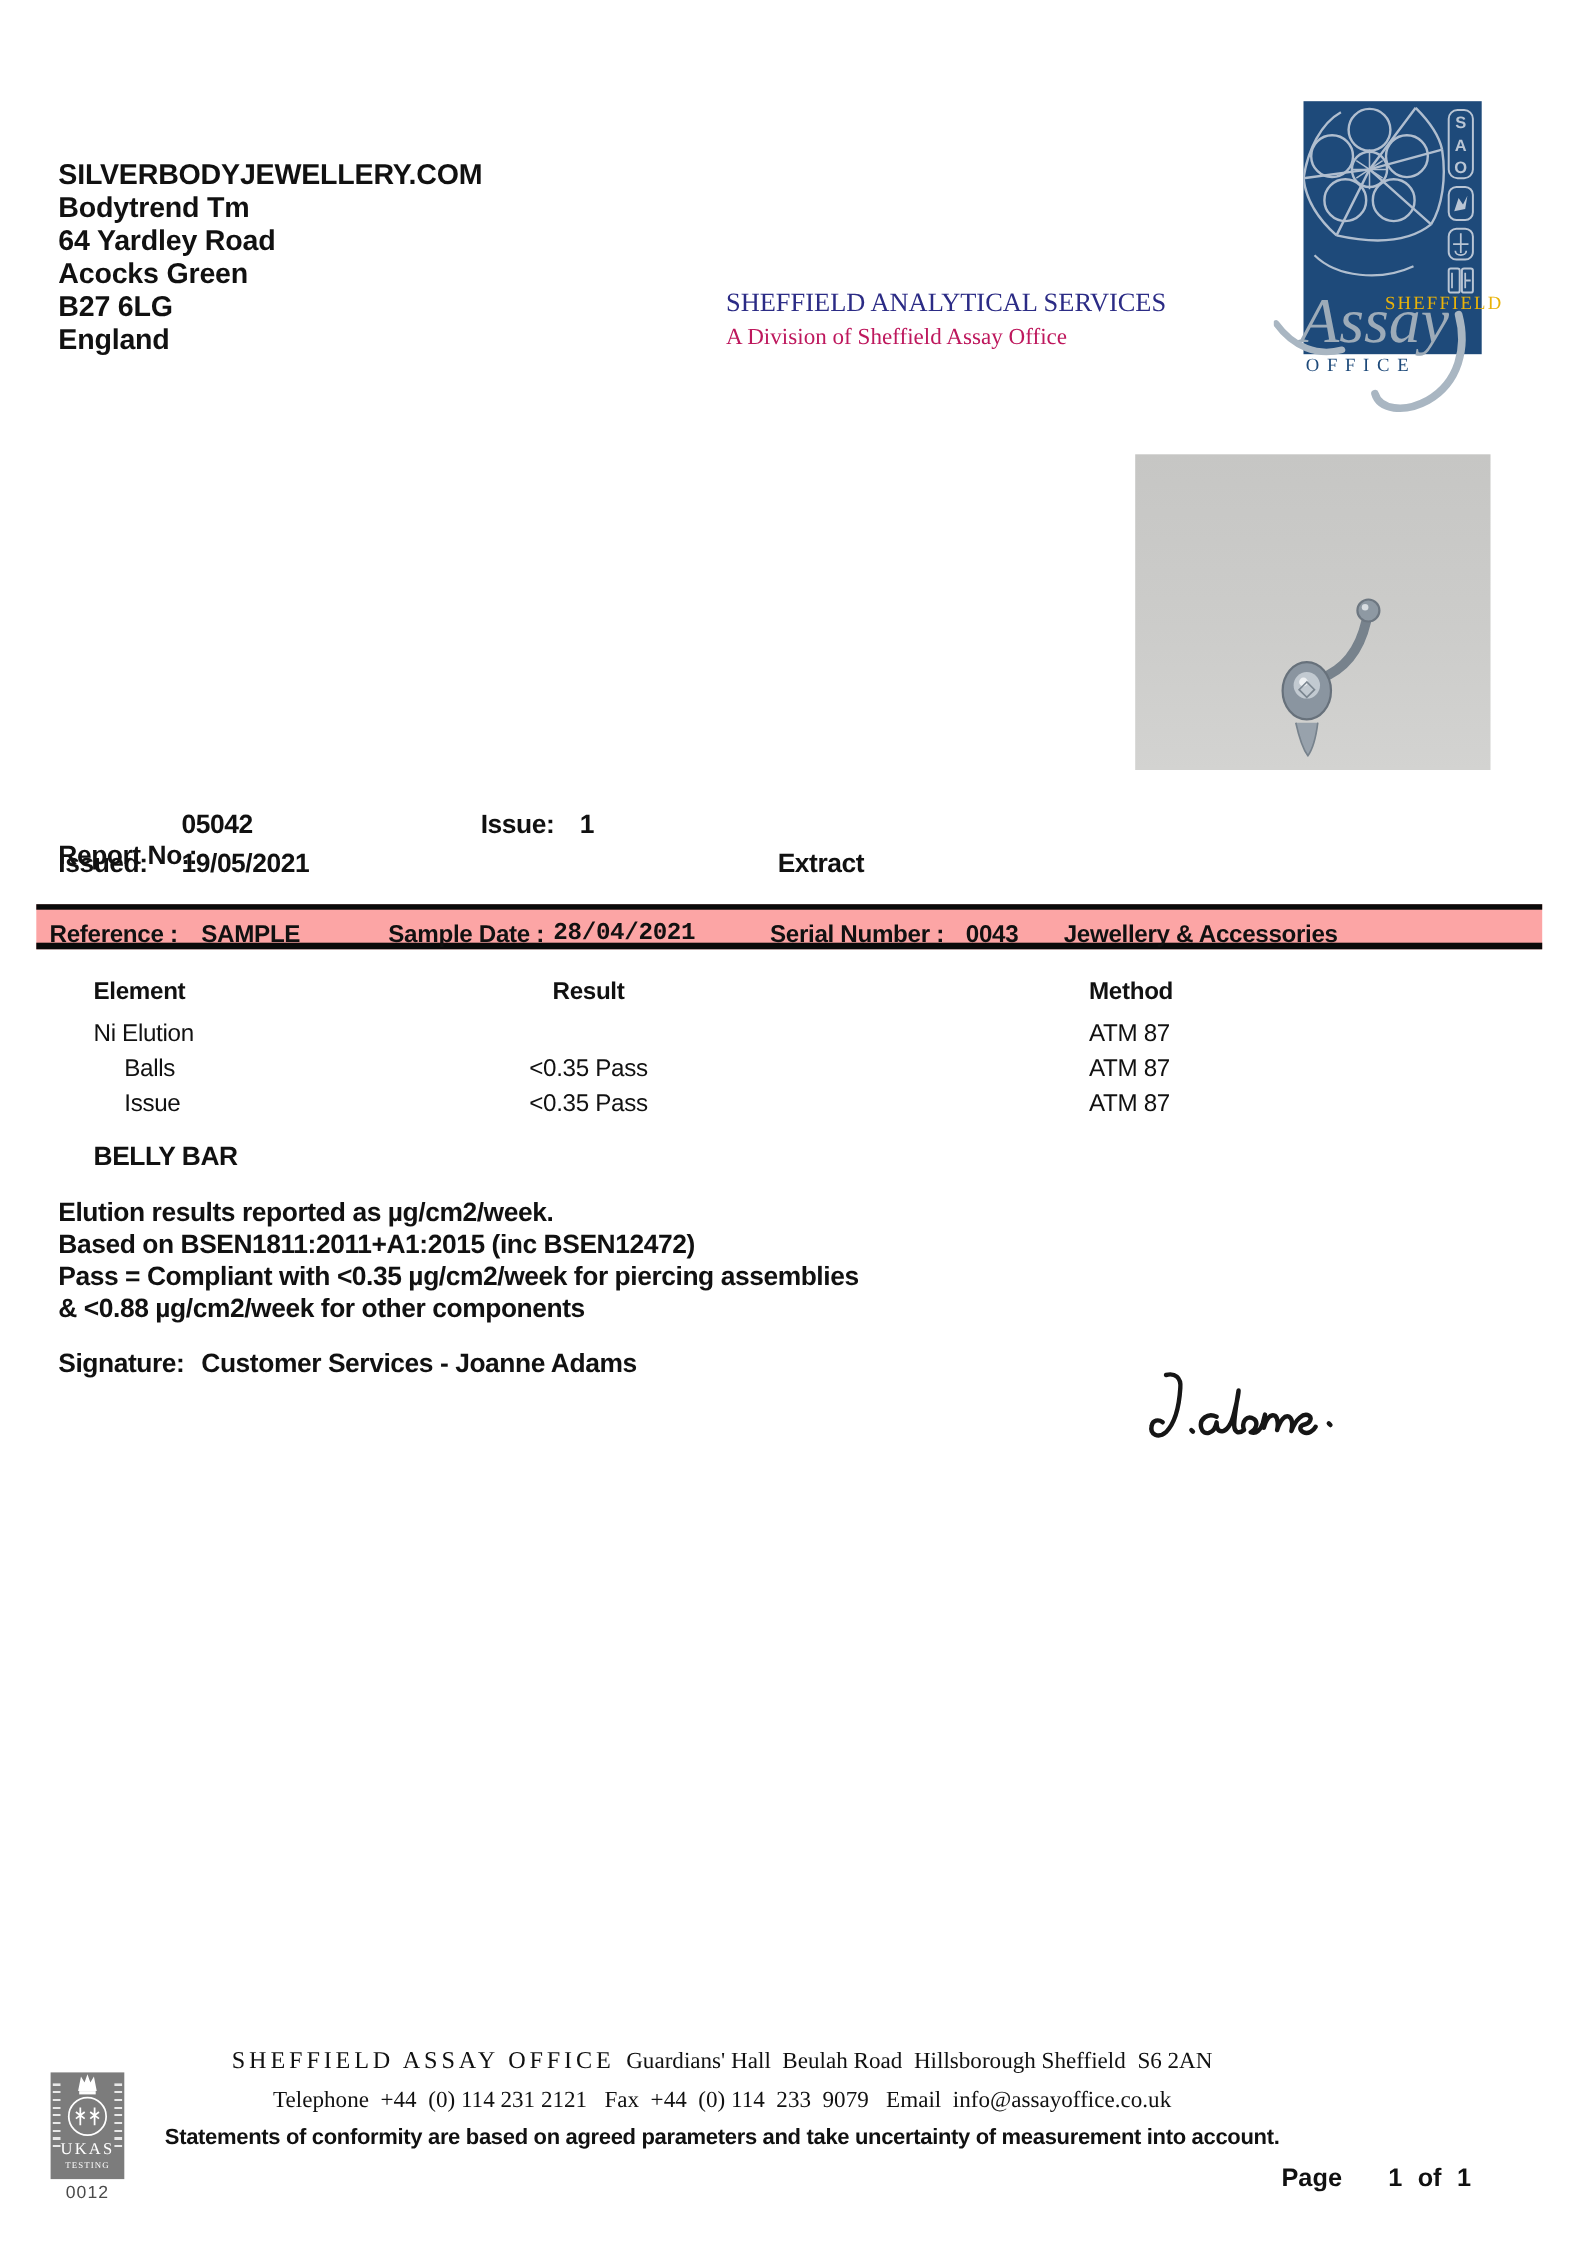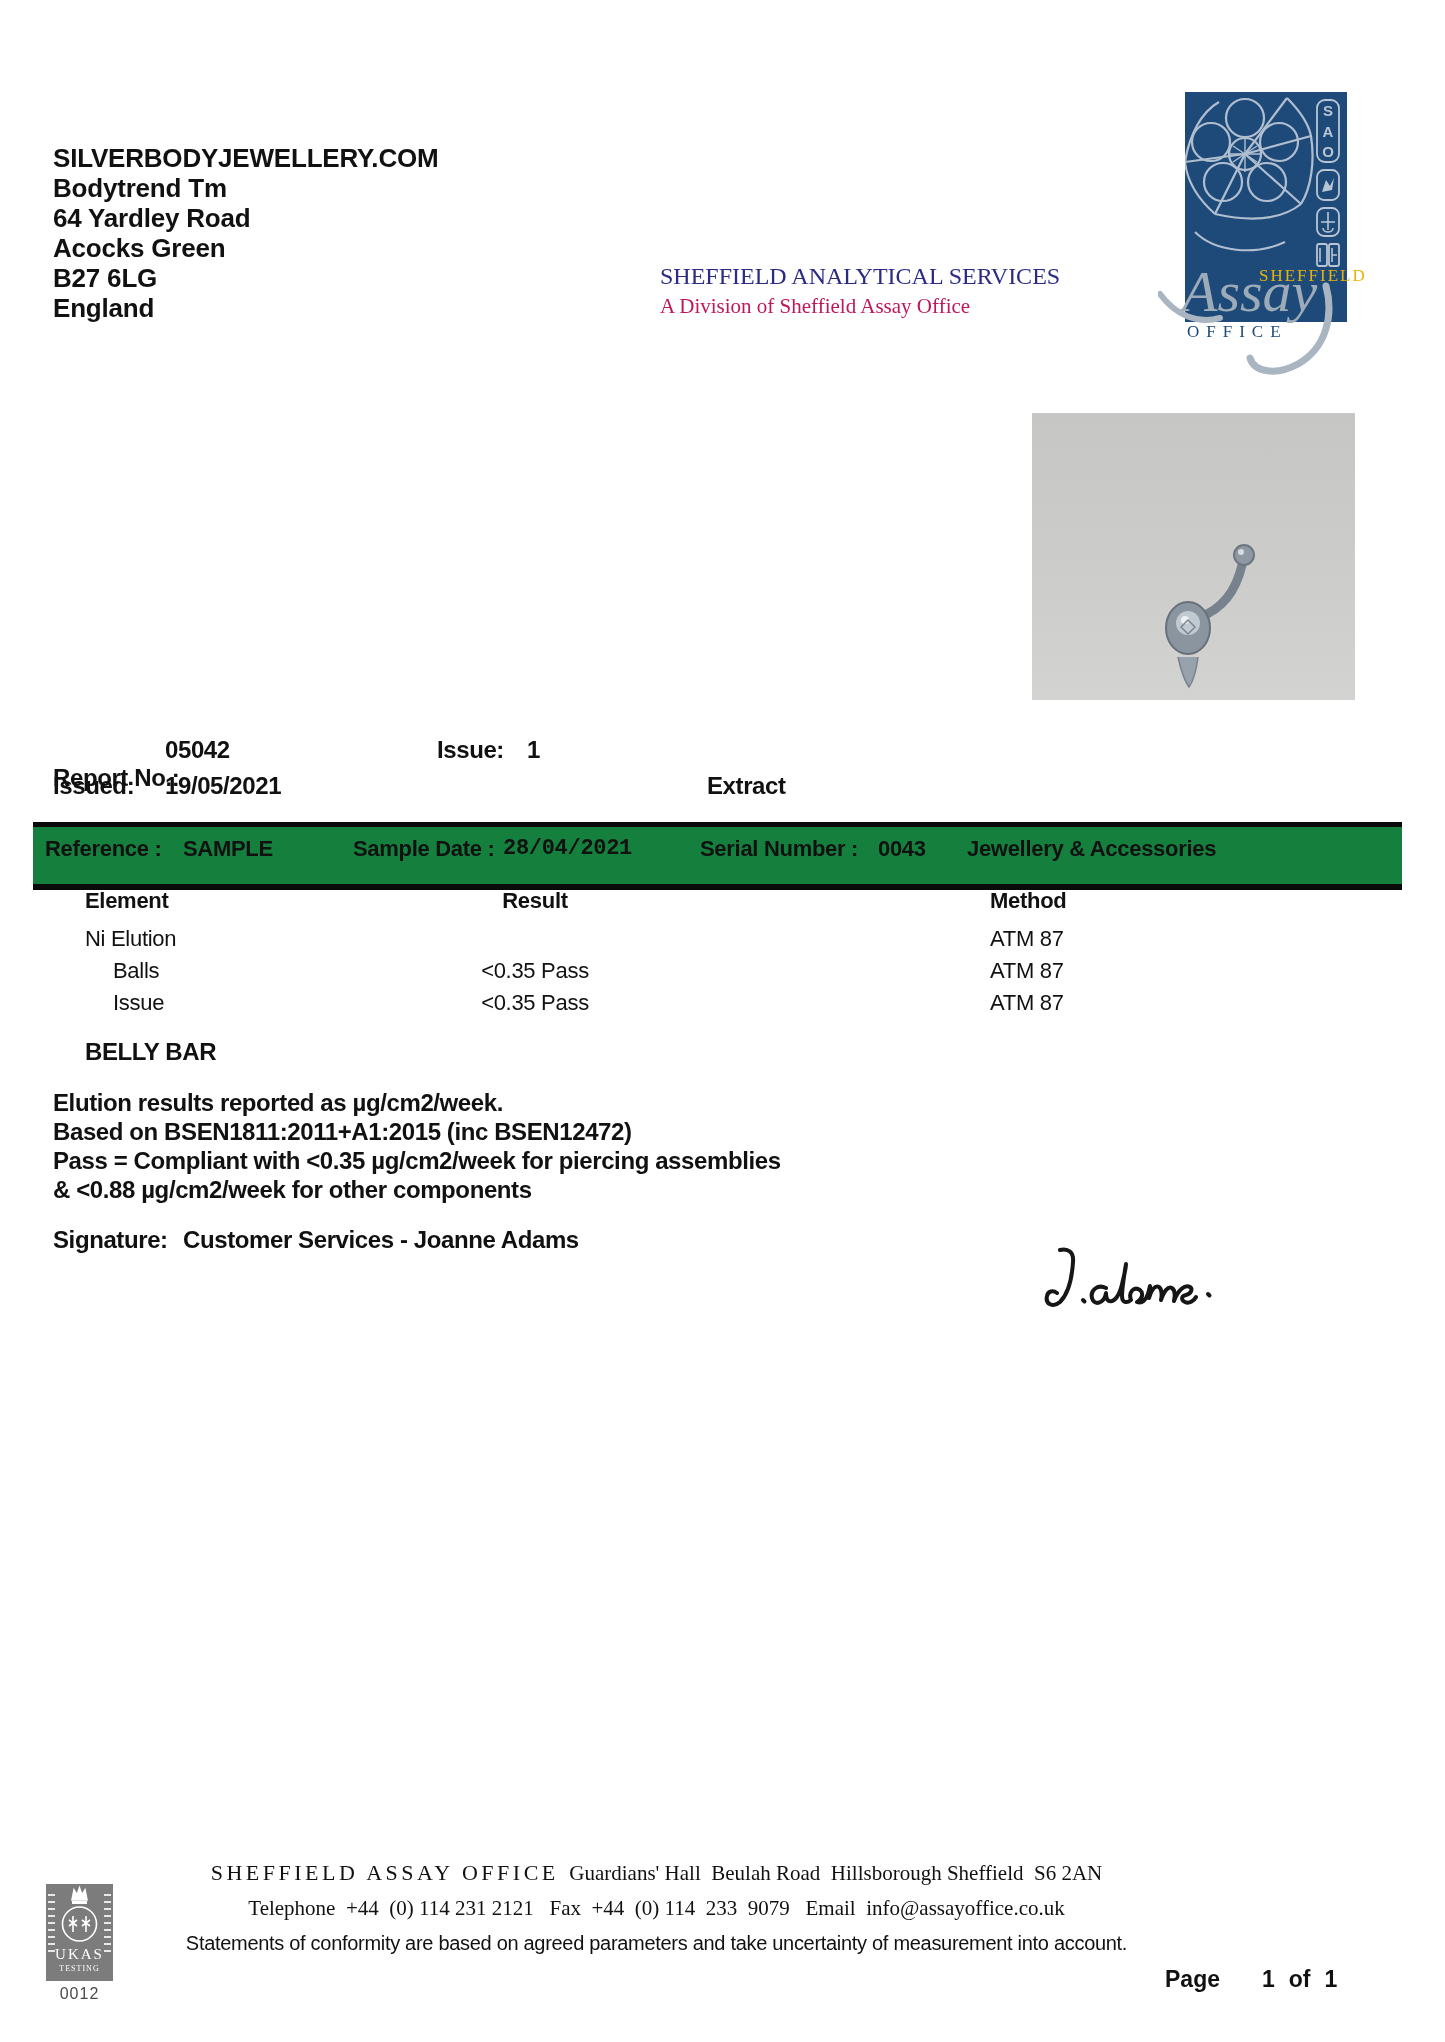--- a/index.html
+++ b/index.html
@@ -29,41 +29,41 @@
   .logo-office{position:absolute;left:29px;top:236px;color:#1e4a7a;
       font-family:"Liberation Serif",serif;font-size:17px;letter-spacing:7px;white-space:nowrap;}
   .logo-swash{position:absolute;left:0;top:0;}
 
   
   .photo{left:1032px;top:413px;width:323px;height:287px;
          background:linear-gradient(180deg,#c6c6c4 0%,#ccccca 55%,#d3d3d1 100%);}
 
   
   .meta{font-size:24px;}
-  .band{left:33px;top:822px;width:1369px;height:68px;background:#15803d;
+  .band{left:33px;top:822px;width:1369px;height:41px;background:#fca5a5;
         border-top:5px solid #0a0a0a;border-bottom:6px solid #0a0a0a;box-sizing:border-box;}
   .band span{position:absolute;top:9px;font-size:22px;font-weight:bold;letter-spacing:-0.3px;white-space:pre;}
 
   
   .trow{left:0;width:1445px;height:30px;}
   .t-el{position:absolute;left:85px;}
   .t-el.ind{left:113px;}
   .t-res{position:absolute;left:400px;width:270px;text-align:center;}
   .t-met{position:absolute;left:990px;}
   .thead span{font-weight:bold;}
   .tcell{font-size:22px;letter-spacing:-0.3px;}
 
   .notes{left:53px;top:1088px;font-size:24px;line-height:29px;font-weight:bold;letter-spacing:-0.4px;}
 
   
   .f-line{left:0;width:1313px;text-align:center;white-space:pre;}
   .f-office{font-family:"Liberation Serif",serif;font-size:22px;letter-spacing:3.5px;}
   .f-addr{font-family:"Liberation Serif",serif;font-size:21px;letter-spacing:0px;}
   .f-contact{font-family:"Liberation Serif",serif;font-size:21px;}
-  .f-conf{font-size:20px;font-weight:normal;letter-spacing:-0.3px;}
+  .f-conf{font-size:20px;font-weight:bold;letter-spacing:-0.3px;}
   .pageno{left:1165px;top:1966px;font-size:23px;font-weight:bold;}
   .pageno span{margin-right:14px;}
   .pageno .gap{margin-right:42px;}
 
   
   .ukas-box{left:46px;top:1884px;width:67px;height:97px;background:#7c7c7c;}
   .ukas-ticks{position:absolute;top:10px;width:7px;height:60px;
      background:repeating-linear-gradient(to bottom,#e8e8e8 0 2px,transparent 2px 7px);}
   .ukas-name{position:absolute;left:0;width:100%;top:62px;text-align:center;color:#fff;
      font-family:"Liberation Serif",serif;font-size:15px;letter-spacing:2px;}

